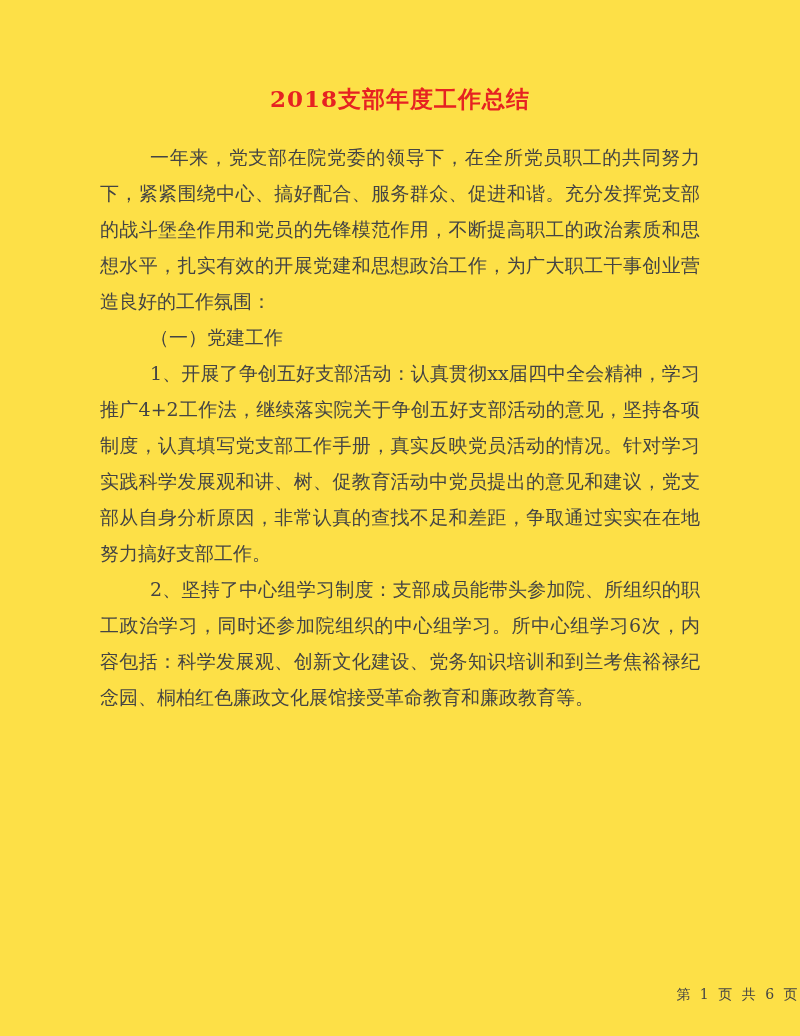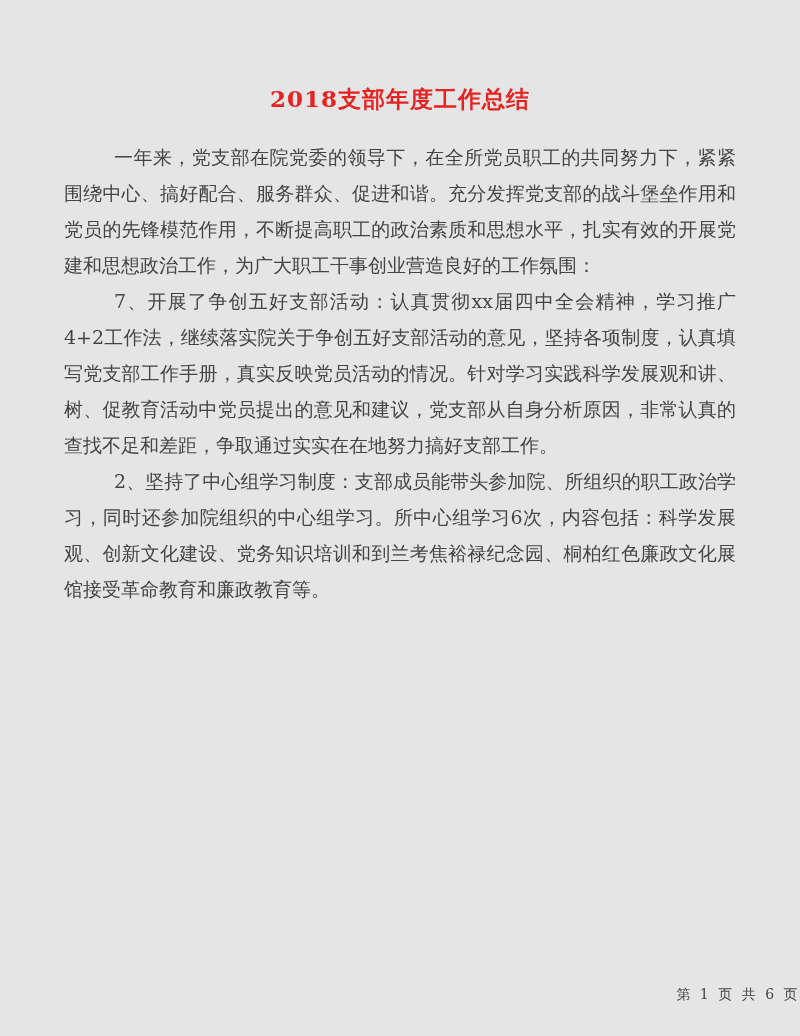--- a/index.html
+++ b/index.html
@@ -4,37 +4,37 @@
 <style>
   html, body {
     margin: 0;
     padding: 0;
     background: #ffffff;
   }
   .page {
     position: relative;
     width: 800px;
     height: 1036px;
-    background: #e5e5e5;
+    background: #fde047;
     overflow: hidden;
     font-family: "DejaVu Serif", "Liberation Serif", serif;
     box-sizing: border-box;
   }
   .doc-title {
     margin: 0;
     padding-top: 84px;
     text-align: center;
     font-size: 23px;
     font-weight: 700;
     letter-spacing: 1px;
     color: #e62222;
   }
   .doc-content {
     margin-top: 24px;
-    padding: 0 64px;
+    padding: 0 100px;
     font-size: 19px;
     line-height: 36px;
     color: #444444;
     text-align: justify;
     text-justify: inter-ideograph;
   }
   .doc-content p {
     margin: 0;
     text-indent: 50px;
   }
@@ -51,19 +51,20 @@
 </style>
 </head>
 <body>
 
 <div class="page">
 
   <h1 class="doc-title">2018支部年度工作总结</h1>
 
   <div class="doc-content">
     <p>一年来，党支部在院党委的领导下，在全所党员职工的共同努力下，紧紧围绕中心、搞好配合、服务群众、促进和谐。充分发挥党支部的战斗堡垒作用和党员的先锋模范作用，不断提高职工的政治素质和思想水平，扎实有效的开展党建和思想政治工作，为广大职工干事创业营造良好的工作氛围：</p>
-    <p>7、开展了争创五好支部活动：认真贯彻xx届四中全会精神，学习推广4+2工作法，继续落实院关于争创五好支部活动的意见，坚持各项制度，认真填写党支部工作手册，真实反映党员活动的情况。针对学习实践科学发展观和讲、树、促教育活动中党员提出的意见和建议，党支部从自身分析原因，非常认真的查找不足和差距，争取通过实实在在地努力搞好支部工作。</p>
+    <p>（一）党建工作</p>
+    <p>1、开展了争创五好支部活动：认真贯彻xx届四中全会精神，学习推广4+2工作法，继续落实院关于争创五好支部活动的意见，坚持各项制度，认真填写党支部工作手册，真实反映党员活动的情况。针对学习实践科学发展观和讲、树、促教育活动中党员提出的意见和建议，党支部从自身分析原因，非常认真的查找不足和差距，争取通过实实在在地努力搞好支部工作。</p>
     <p>2、坚持了中心组学习制度：支部成员能带头参加院、所组织的职工政治学习，同时还参加院组织的中心组学习。所中心组学习6次，内容包括：科学发展观、创新文化建设、党务知识培训和到兰考焦裕禄纪念园、桐柏红色廉政文化展馆接受革命教育和廉政教育等。</p>
   </div>
 
   <div class="page-footer">第 1 页 共 6 页</div>
 
 </div>
 
 </body></html>

